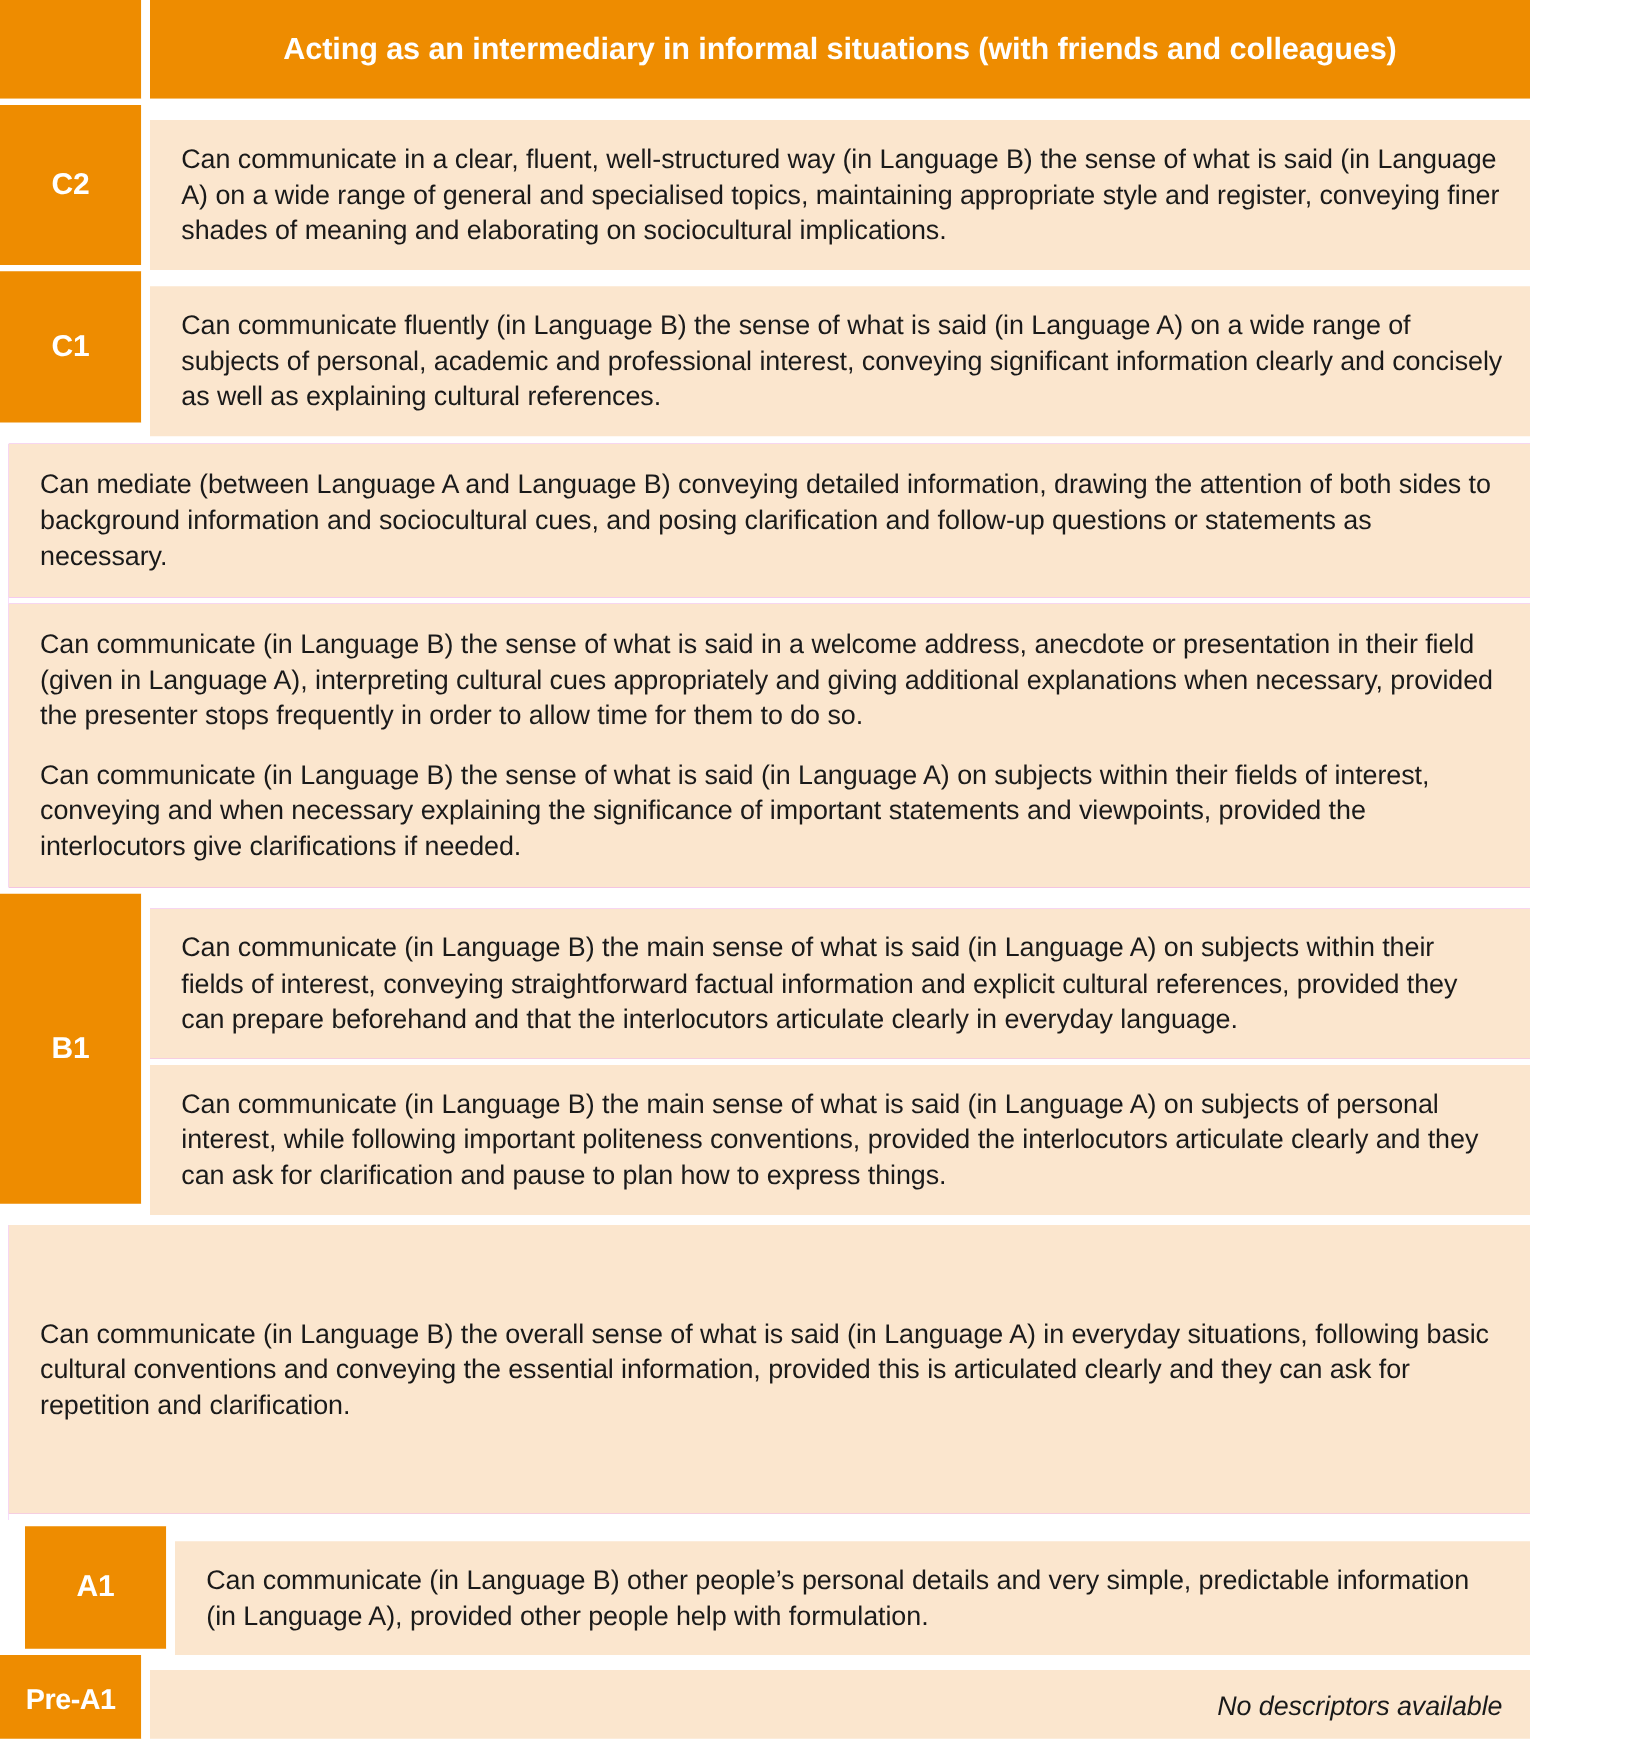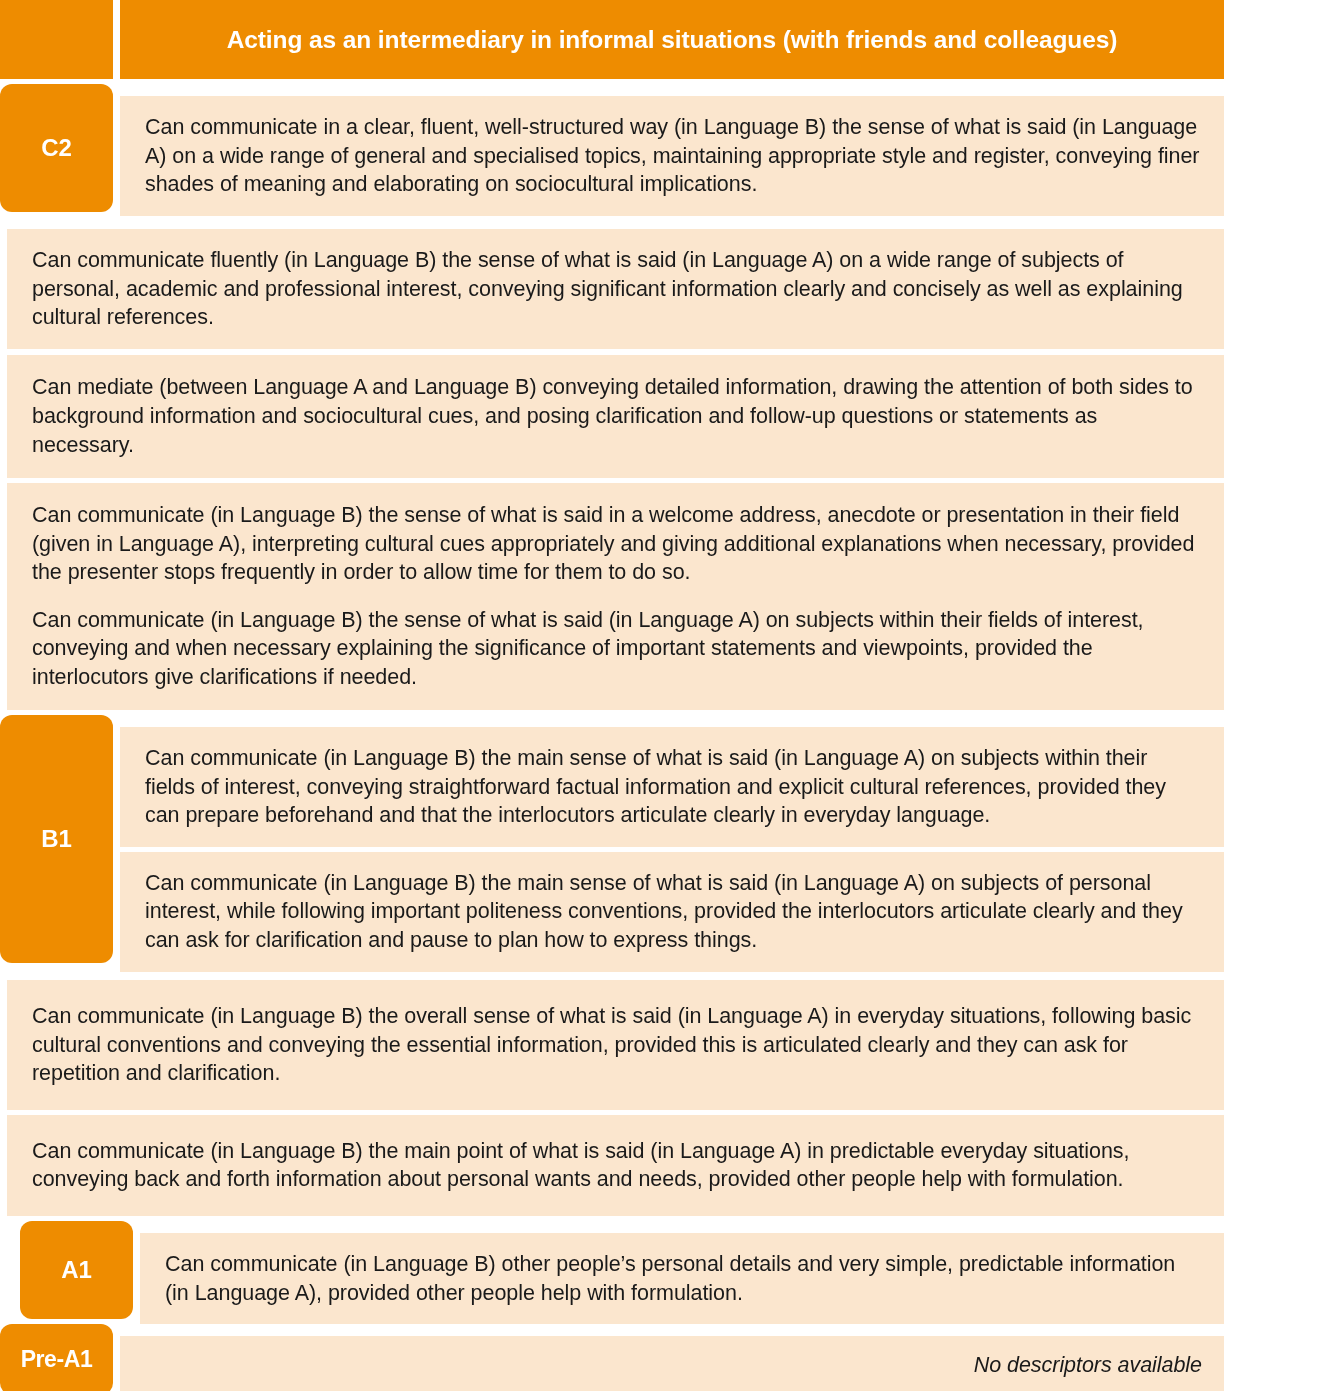--- a/index.html
+++ b/index.html
@@ -70,21 +70,20 @@
     flex: 0 0 113px;
     background: #EE8C00;
     color: #ffffff;
     font-weight: bold;
     font-size: 24px;
     display: flex;
     align-items: center;
     justify-content: center;
     text-align: center;
     line-height: 1;
-    border-radius: 12px;
   }
   .level-cell.narrow-label { font-size: 23px; letter-spacing: -0.4px; }
   .col-gap {
     width: 7px;
     flex: 0 0 7px;
     background: #ffffff;
   }
   .desc-col {
     flex: 1 1 auto;
     display: flex;
@@ -144,20 +143,21 @@
         <div class="level-cell">C2</div>
         <div class="col-gap"></div>
         <div class="desc-col">
           <div class="desc-block">
             <p class="desc-p">Can communicate in a clear, fluent, well-structured way (in Language B) the sense of what is said (in Language A) on a wide range of general and specialised topics, maintaining appropriate style and register, conveying finer shades of meaning and elaborating on sociocultural implications.</p>
           </div>
         </div>
       </div>
       <div class="row-gap"></div>
       <div class="row row-c1">
+        <div class="level-cell">C1</div>
         <div class="col-gap"></div>
         <div class="desc-col">
           <div class="desc-block">
             <p class="desc-p">Can communicate fluently (in Language B) the sense of what is said (in Language A) on a wide range of subjects of personal, academic and professional interest, conveying significant information clearly and concisely as well as explaining cultural references.</p>
           </div>
         </div>
       </div>
       <div class="row-gap"></div>
       <div class="row row-b2">
         <div class="col-gap"></div>
@@ -187,23 +187,20 @@
         </div>
       </div>
       <div class="row-gap"></div>
       <div class="row row-a2">
         <div class="col-gap"></div>
         <div class="desc-col">
           <div class="desc-block">
             <p class="desc-p">Can communicate (in Language B) the overall sense of what is said (in Language A) in everyday situations, following basic cultural conventions and conveying the essential information, provided this is articulated clearly and they can ask for repetition and clarification.</p>
           </div>
           <div class="desc-sep"></div>
-          <div class="desc-block">
-            <p class="desc-p">Can communicate (in Language B) the main point of what is said (in Language A) in predictable everyday situations, conveying back and forth information about personal wants and needs, provided other people help with formulation.</p>
-          </div>
         </div>
       </div>
       <div class="row-gap"></div>
       <div class="row row-a1">
         <div class="level-cell">A1</div>
         <div class="col-gap"></div>
         <div class="desc-col">
           <div class="desc-block">
             <p class="desc-p">Can communicate (in Language B) other people’s personal details and very simple, predictable information (in Language A), provided other people help with formulation.</p>
           </div>

